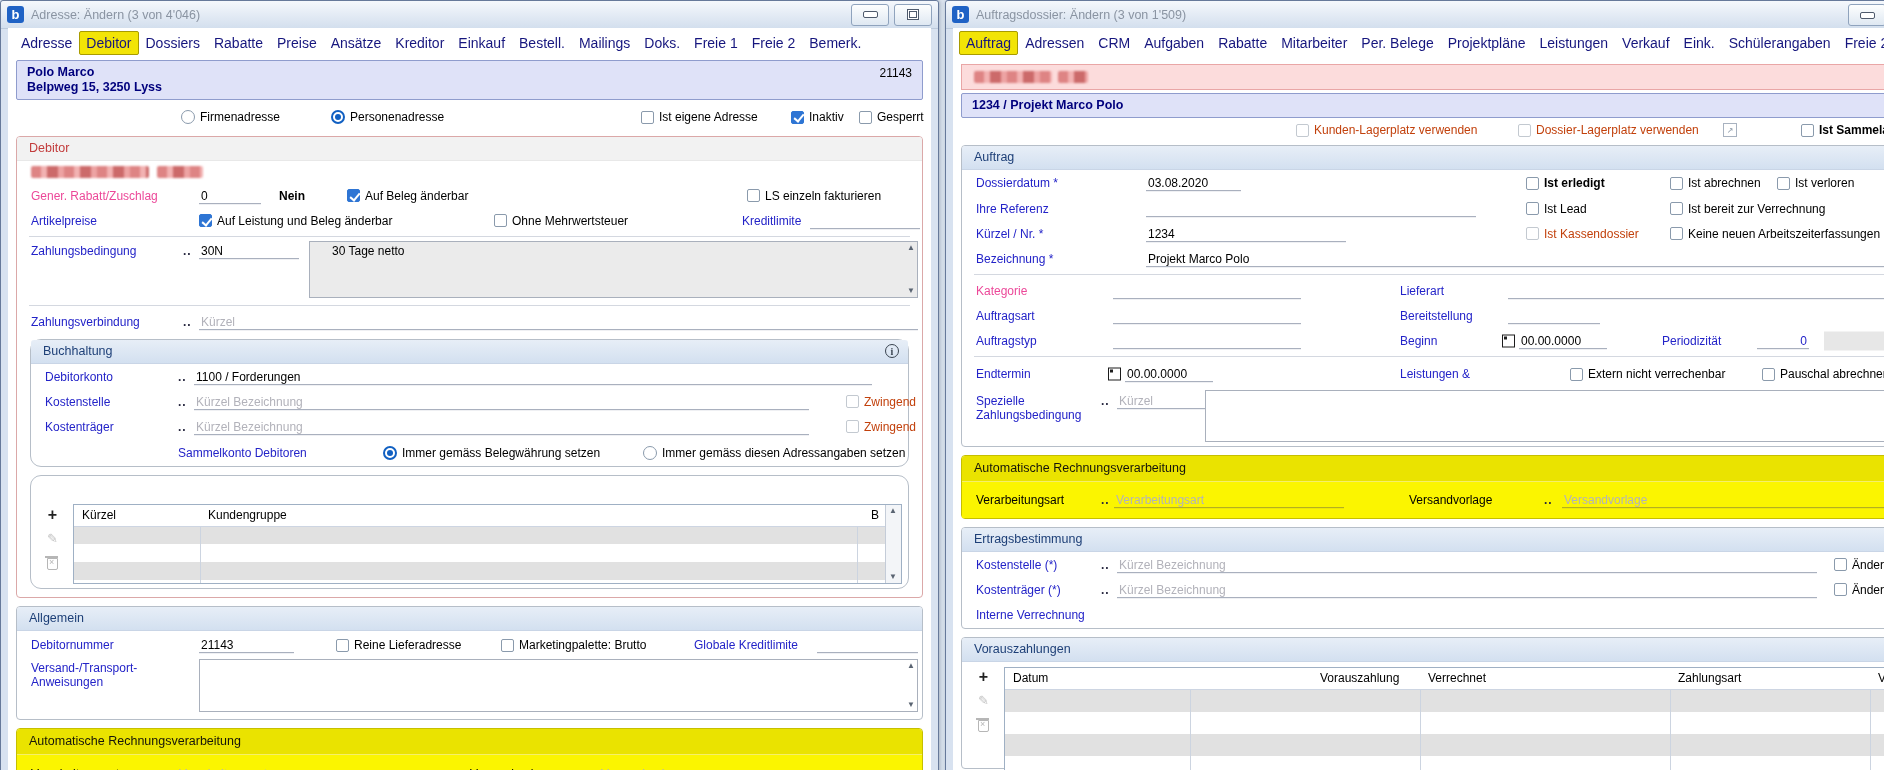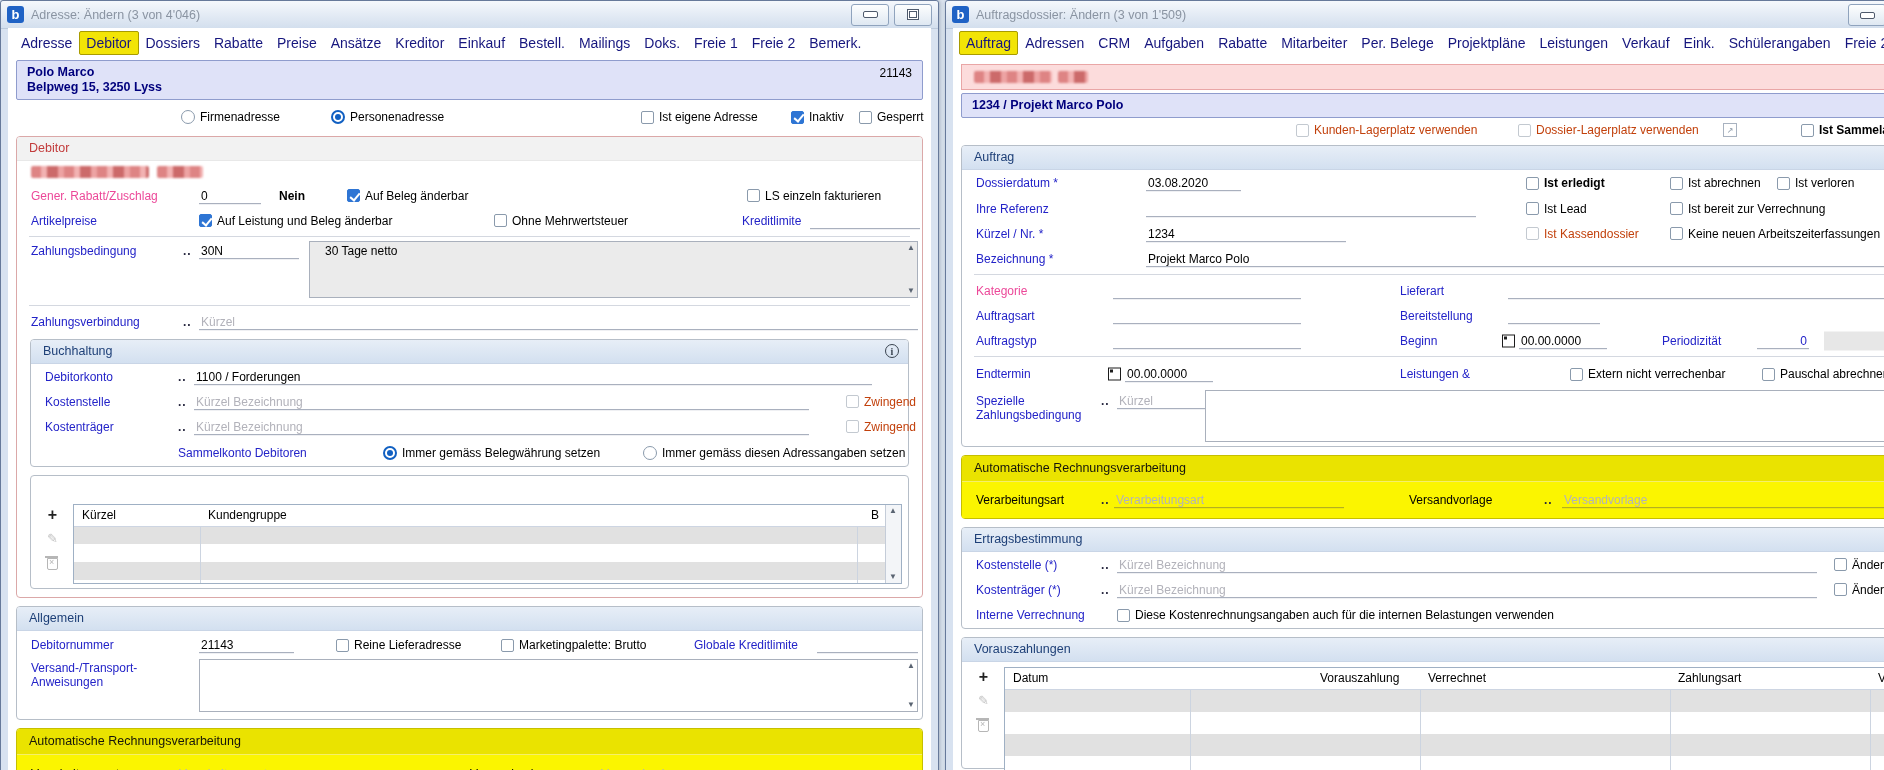--- a/index.html
+++ b/index.html
@@ -51,23 +51,23 @@
   .rd.on::after{content:"";position:absolute;left:2px;top:2px;width:6px;height:6px;border-radius:50%;background:#1160c2}
   .sec{position:relative;border:1px solid #b6bec8;border-radius:4px;margin-top:8px;background:#fff}
   .sec-hd{position:relative;height:23px;line-height:23px;padding:0 12px;background:linear-gradient(#e7eef7,#d3e0f0);
           color:#1d3f77;border-bottom:1px solid #c9d5e6;border-radius:3px 3px 0 0;font-size:12.5px}
   .sec.red{border-color:#dba8a8}
   .sec.red>.sec-hd{background:#f2f2f2;color:#c23b3b;border-bottom-color:#e8e8e8}
   .sec.yellow{border-color:#c6bf00}
   .sec.yellow>.sec-hd{background:#eae300;color:#15150a;border-bottom-color:#f5ef6a}
   .yrow{background:#fbf500}
   .sec.yellow .fld{border-bottom-color:#a8a226}
-  .inbox{position:relative;border:1px solid #b6bec8;border-radius:4px;margin:4px 13px 8px 13px;background:#fff}
+  .inbox{position:relative;border:1px solid #b6bec8;border-radius:11px;margin:4px 13px 8px 13px;background:#fff}
   .divl{height:1px;background:#d4d8e0;margin:3px 12px}
-  .ta-gray{position:absolute;background:#ebebeb;border:1px solid #a9b0bc;box-sizing:border-box;padding:2px 15px}
+  .ta-gray{position:absolute;background:#ebebeb;border:1px solid #a9b0bc;box-sizing:border-box;padding:2px 22px}
   .ta-white{position:absolute;background:#fff;border:1px solid #a9b0bc;box-sizing:border-box;padding:2px 5px}
   .sar{position:absolute;right:2px;font-size:8px;color:#5a6472;line-height:8px;cursor:default}
   .sar.up{top:2px}.sar.dn{bottom:2px}
   .sar.up::after{content:"▲"}.sar.dn::after{content:"▼"}
   .info{position:absolute;right:9px;top:4px;width:14px;height:14px;border:1.5px solid #3a4450;border-radius:50%;
         color:#3a4450;font-size:10px;font-weight:bold;display:flex;align-items:center;justify-content:center;
         font-family:"Liberation Serif",serif;box-sizing:border-box}
   .info::after{content:"i"}
   .cal{display:inline-block;width:11px;height:11px;border:1px solid #1c1c1c;position:relative;background:#fff;flex:none}
   .cal::before{content:"";position:absolute;left:1px;top:1px;width:3px;height:3px;background:#1c1c1c}
@@ -550,24 +550,20 @@
           <span class="fld" style="left:155px;width:700px">
               <span class="ph">Kürzel  Bezeichnung</span>
             </span>
           <span class="at cb" style="left:872px">
             <span class="box"></span>
             <span>Ändern</span>
           </span>
         </div>
         <div class="srow" style="height:26px">
           <span class="at lbl" style="left:14px">Interne Verrechnung</span>
-          <span class="at cb" style="left:155px">
-            <span class="box"></span>
-            <span>Diese Kostenrechnungsangaben auch für die internen Belastungen verwenden</span>
-          </span>
         </div>
       </div>
 
       <div class="sec" style="height:130px">
         <div class="sec-hd">Vorauszahlungen</div>
         <div class="tools" style="left:16px;top:32px">
           <span class="tool-add"></span>
           <span class="tool-edit"></span>
           <span class="tool-del"></span>
         </div>

